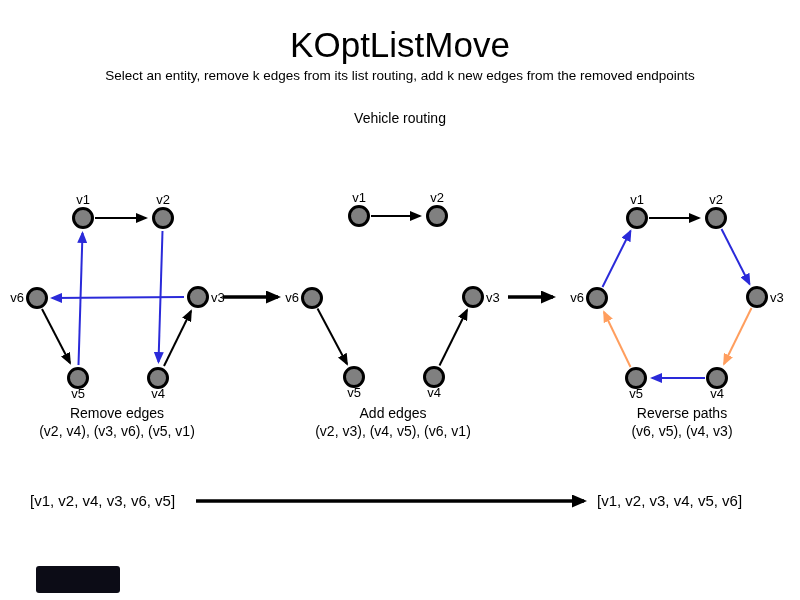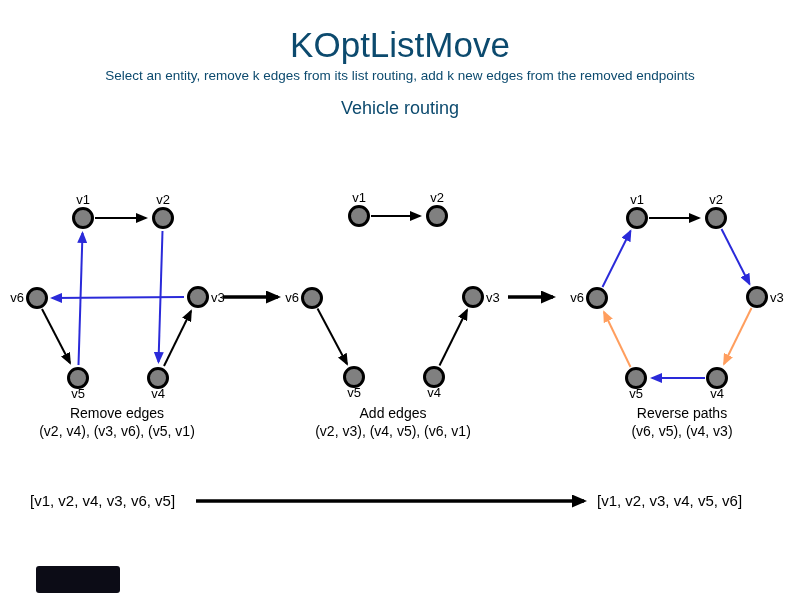--- a/index.html
+++ b/index.html
@@ -1,21 +1,21 @@
 <!DOCTYPE html>
 <html><head>
 <meta charset="utf-8">
 <style>
   html,body{margin:0;padding:0;background:#ffffff;}
   #stage{position:relative;width:800px;height:600px;background:#ffffff;overflow:hidden;
-         font-family:"Liberation Sans", sans-serif;color:#0c4a6e;}
+         font-family:"Liberation Sans", sans-serif;color:#000000;}
   .hdr{position:absolute;left:0;width:800px;text-align:center;}
   .title{top:26px;font-size:35px;line-height:38px;font-weight:400;}
   .subtitle{top:68px;font-size:13.5px;line-height:16px;}
-  .context{top:100px;font-size:18px;line-height:17px;}
+  .context{top:110px;font-size:14px;line-height:17px;}
   svg{position:absolute;left:0;top:0;}
   svg text{font-family:"Liberation Sans", sans-serif;fill:#000;}
   .nlabel{font-size:13px;}
   .cap{font-size:14px;}
   .listtext{font-size:15px;}
   .edge{stroke-width:2;fill:none;}
   .bigarrow{stroke-width:3.5;fill:none;}
   circle.node{stroke:#000;stroke-width:3;}
   .dark-badge{position:absolute;left:36px;top:566px;width:84px;height:27px;
               background:#0c0c16;border-radius:3px;}

